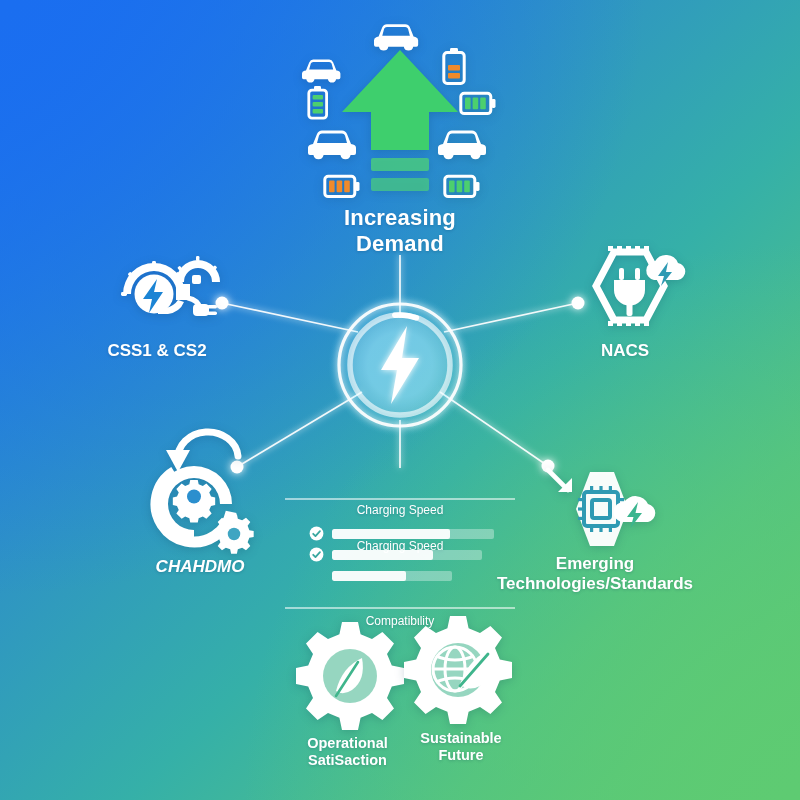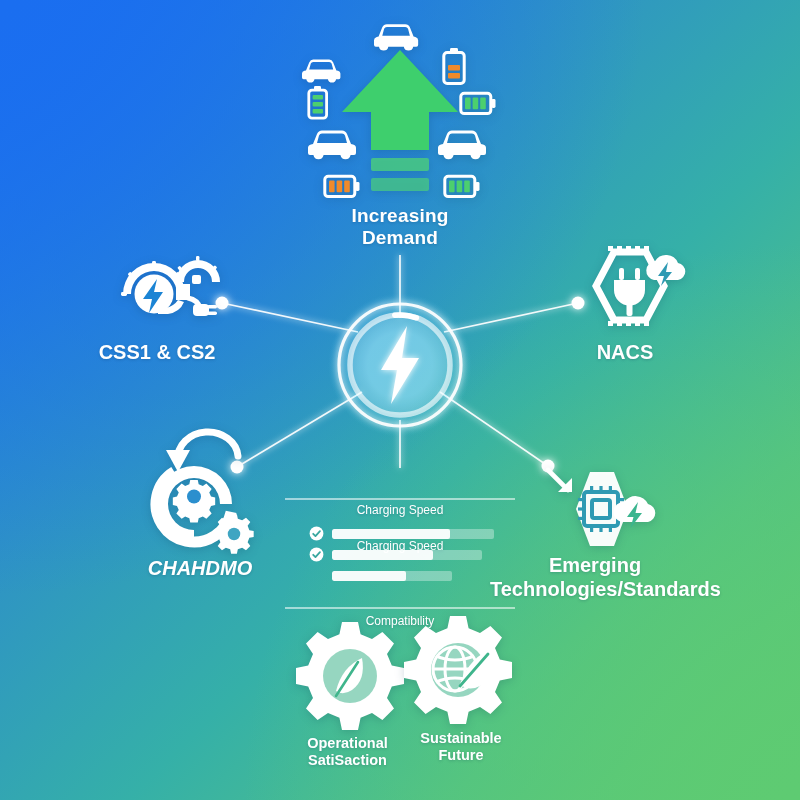--- a/index.html
+++ b/index.html
@@ -24,22 +24,22 @@
   .lbl {
     position: absolute;
     text-align: center;
     font-weight: 700;
     color: #ffffff;
     line-height: 1.18;
     text-shadow: 0 1px 3px rgba(0,40,80,0.22);
     white-space: pre-line;
     pointer-events: none;
   }
-  .node-label { font-size: 20px; }
-  .hero-label { font-size: 19px; letter-spacing: .2px; }
+  .node-label { font-size: 17px; }
+  .hero-label { font-size: 22px; letter-spacing: .2px; }
   .small-label { font-size: 14.5px; }
   .panel-label { font-size: 12px; font-weight: 400; margin-top: 31px; }
 
   svg { display: block; overflow: visible; }
   .ico { filter: drop-shadow(0 2px 5px rgba(0,40,70,0.18)); }
 
   
   #panel { position: absolute; left: 285px; top: 470px; width: 230px; height: 135px; }
   .rule { position: absolute; left: 0; width: 230px; height: 1.5px; background: rgba(255,255,255,0.55); }
   .bars { position: absolute; left: 24px; top: 57px; width: 200px; }

